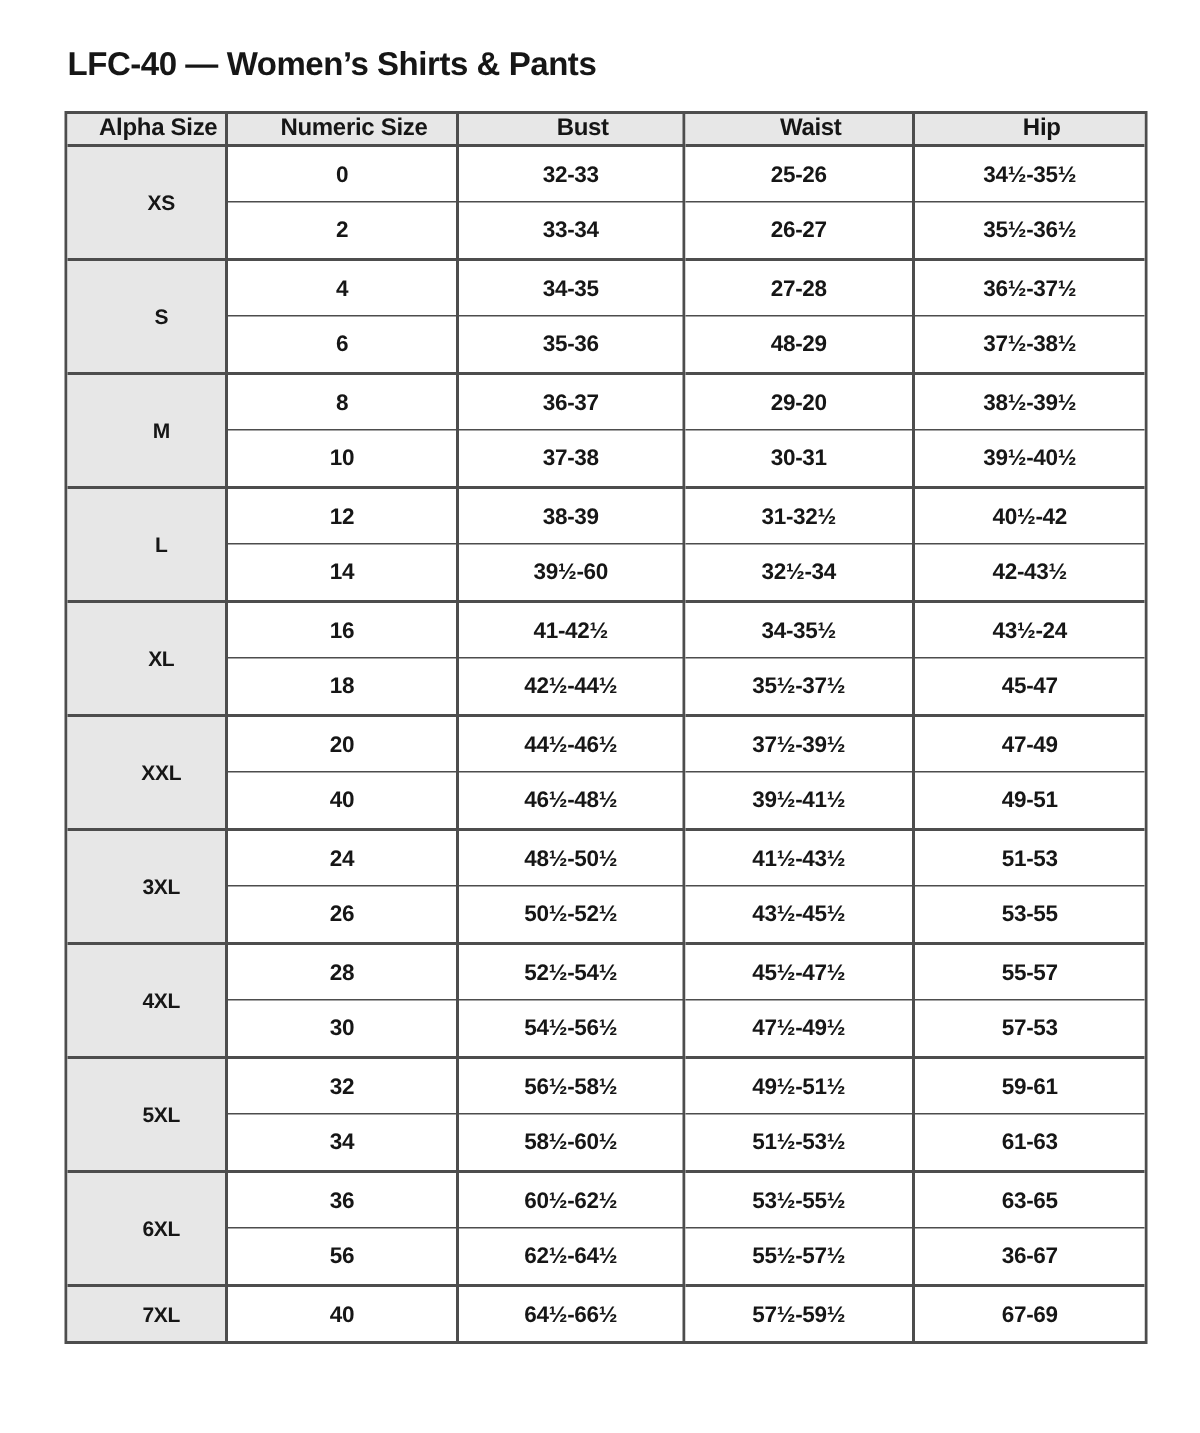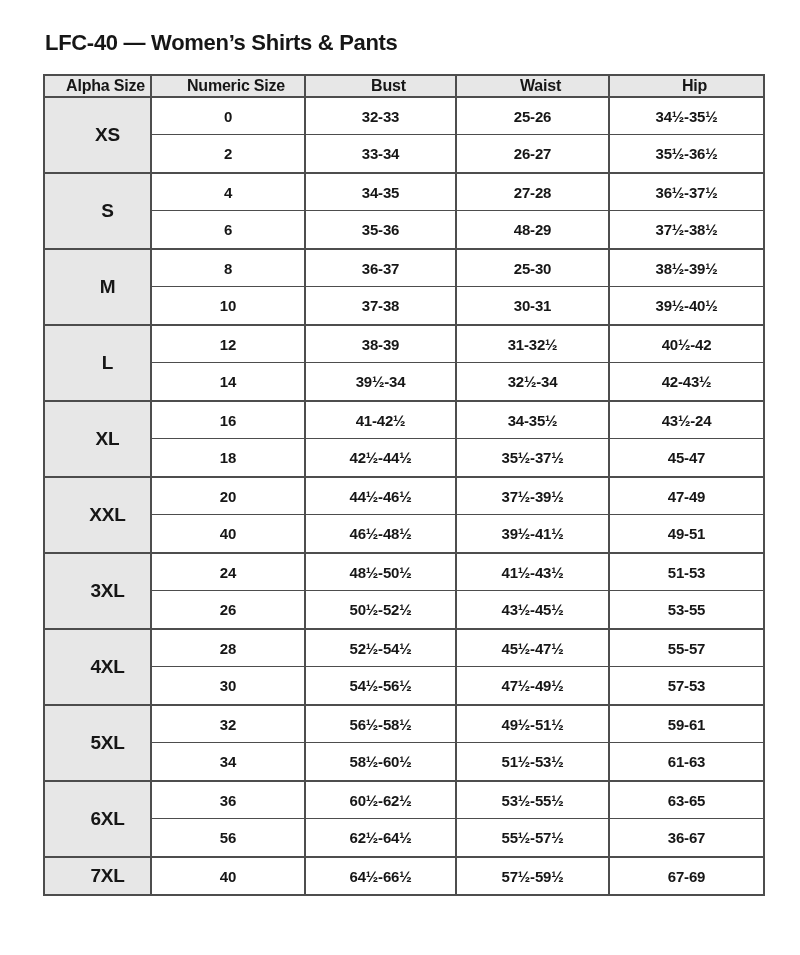--- a/index.html
+++ b/index.html
@@ -50,21 +50,21 @@
   th:last-child, td:last-child { border-right: none; }
   thead th {
     background: var(--header-bg);
     font-size: 16px;
     height: 20px;
     padding-left: 16px;
   }
   tbody td { font-size: 15px; background: #ffffff; }
   tbody td.alpha {
     background: var(--alpha-bg);
-    font-size: 19px;
+    font-size: 14px;
     padding-left: 20px;
   }
   
   tbody tr.row-a td { border-top: 2px solid var(--border); }
   
   tbody tr.row-b td { border-top: 1px solid var(--border); }
 </style>
 </head>
 <body>
 
@@ -112,39 +112,39 @@
         <tr class="row-b">
           <td>6</td>
           <td>35-36</td>
           <td>48-29</td>
           <td>37½-38½</td>
         </tr>
         <tr class="row-a">
           <td class="alpha" rowspan="2">M</td>
           <td>8</td>
           <td>36-37</td>
-          <td>25-30</td>
+          <td>29-20</td>
           <td>38½-39½</td>
         </tr>
         <tr class="row-b">
           <td>10</td>
           <td>37-38</td>
           <td>30-31</td>
           <td>39½-40½</td>
         </tr>
         <tr class="row-a">
           <td class="alpha" rowspan="2">L</td>
           <td>12</td>
           <td>38-39</td>
           <td>31-32½</td>
           <td>40½-42</td>
         </tr>
         <tr class="row-b">
           <td>14</td>
-          <td>39½-34</td>
+          <td>39½-60</td>
           <td>32½-34</td>
           <td>42-43½</td>
         </tr>
         <tr class="row-a">
           <td class="alpha" rowspan="2">XL</td>
           <td>16</td>
           <td>41-42½</td>
           <td>34-35½</td>
           <td>43½-24</td>
         </tr>

